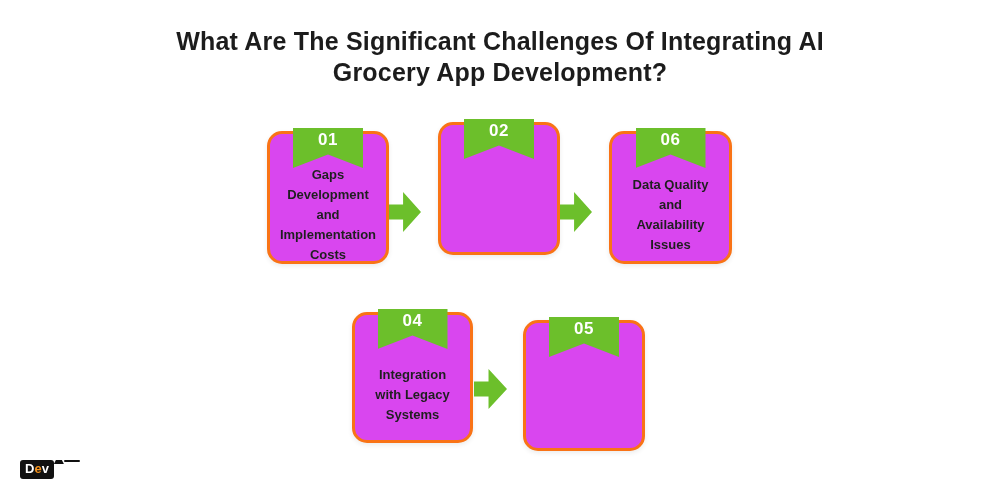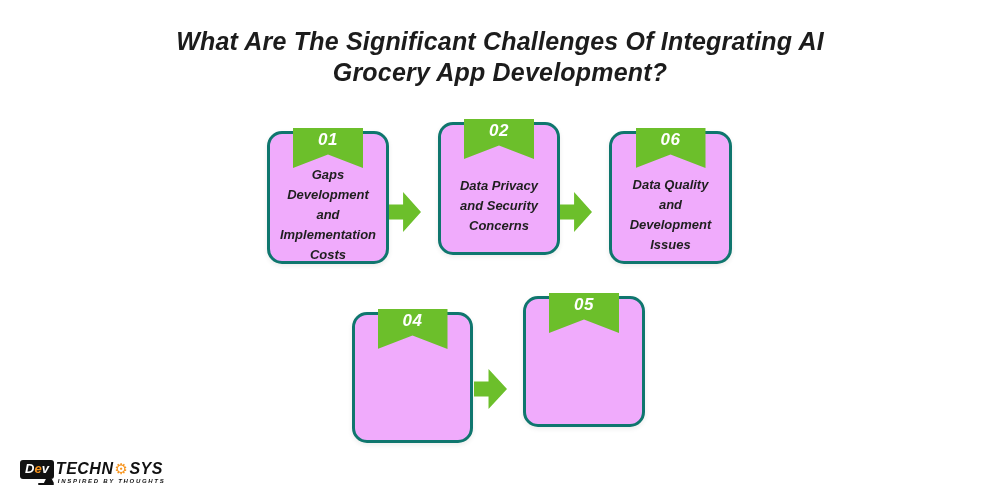--- a/index.html
+++ b/index.html
@@ -7,39 +7,38 @@
   body {
     font-family: "Liberation Sans", "DejaVu Sans", sans-serif;
     background: #ffffff;
     overflow: hidden;
   }
   .stage {
     position: relative;
     width: 1000px;
     height: 480px;
     background: #ffffff;
-    font-style: italic;
   }
   .title {
     position: absolute;
     top: 26px;
     left: 0;
     width: 1000px;
     text-align: center;
     font-size: 25px;
     font-weight: 700;
     line-height: 31px;
     color: #1c1c1c;
     white-space: pre-line;
     letter-spacing: 0.2px;
   }
   .card {
     position: absolute;
-    background: #f0abfc;
-    border: 3px solid #0f766e;
+    background: #d946ef;
+    border: 3px solid #f97316;
     border-radius: 15px;
     box-shadow: 0 2px 5px rgba(0,0,0,0.08);
     padding-left: 28px;
   }
   .ribbon {
     position: absolute;
     top: -6px;
     left: 50%;
     transform: translateX(-50%);
     width: 70px;
@@ -75,36 +74,36 @@
   .arrow {
     position: absolute;
     background: #6cbf2b;
     clip-path: polygon(0 31%, 44% 31%, 44% 0, 100% 50%, 44% 100%, 44% 69%, 0 69%);
   }
   
   .card-1 { left: 267px; top: 131px; width: 122px; height: 133px; }
   .card-2 { left: 438px; top: 122px; width: 122px; height: 133px; }
   .card-3 { left: 609px; top: 131px; width: 123px; height: 133px; }
   .card-4 { left: 352px; top: 312px; width: 121px; height: 131px; }
-  .card-5 { left: 523px; top: 296px; width: 122px; height: 131px; }
+  .card-5 { left: 523px; top: 320px; width: 122px; height: 131px; }
   .arrow-1 { left: 389px; top: 192px; width: 32px; height: 40px; }
   .arrow-2 { left: 560px; top: 192px; width: 32px; height: 40px; }
   .arrow-3 { left: 474px; top: 369px; width: 33px; height: 40px; }
   
   .logo {
     position: absolute;
     left: 20px;
     top: 460px;
     display: flex;
     align-items: flex-start;
   }
   .monitor-wrap {
     display: flex;
-    flex-direction: column;
-    align-items: flex-end;
+    flex-direction: row;
+    align-items: flex-start;
   }
   .monitor {
     background: #111111;
     border-radius: 3px;
     padding: 2px 5px 3px 5px;
     font-size: 13px;
     font-weight: 700;
     color: #ffffff;
     line-height: 14px;
   }
@@ -169,60 +168,52 @@
 Implementation
 Costs</div>
   </div>
 
   <div class="arrow arrow-1"></div>
 
   <div class="card card-2">
     <div class="ribbon">
       <span class="ribbon-num">02</span>
     </div>
-    <div class="card-label">Data Privacy
-and Security
-Concerns</div>
   </div>
 
   <div class="arrow arrow-2"></div>
 
   <div class="card card-3">
     <div class="ribbon">
       <span class="ribbon-num">06</span>
     </div>
     <div class="card-label">Data Quality
 and
-Development
+Availability
 Issues</div>
   </div>
 
   <div class="card card-4">
     <div class="ribbon">
       <span class="ribbon-num">04</span>
     </div>
+    <div class="card-label">Integration
+with Legacy
+Systems</div>
   </div>
 
   <div class="arrow arrow-3"></div>
 
   <div class="card card-5">
     <div class="ribbon">
       <span class="ribbon-num">05</span>
     </div>
   </div>
 
   <div class="logo">
     <div class="monitor-wrap">
       <div class="monitor"><span>D</span><span class="dev-e">e</span><span>v</span></div>
       <div class="monitor-stand"></div>
       <div class="monitor-base"></div>
     </div>
-    <div class="brand-col">
-      <div class="brand-row">
-        <span>TECHN</span>
-          <span class="gear">⚙</span>
-          <span>SYS</span>
-      </div>
-      <div class="tagline">INSPIRED BY THOUGHTS</div>
-    </div>
   </div>
 
 </div>
 
 </body></html>

